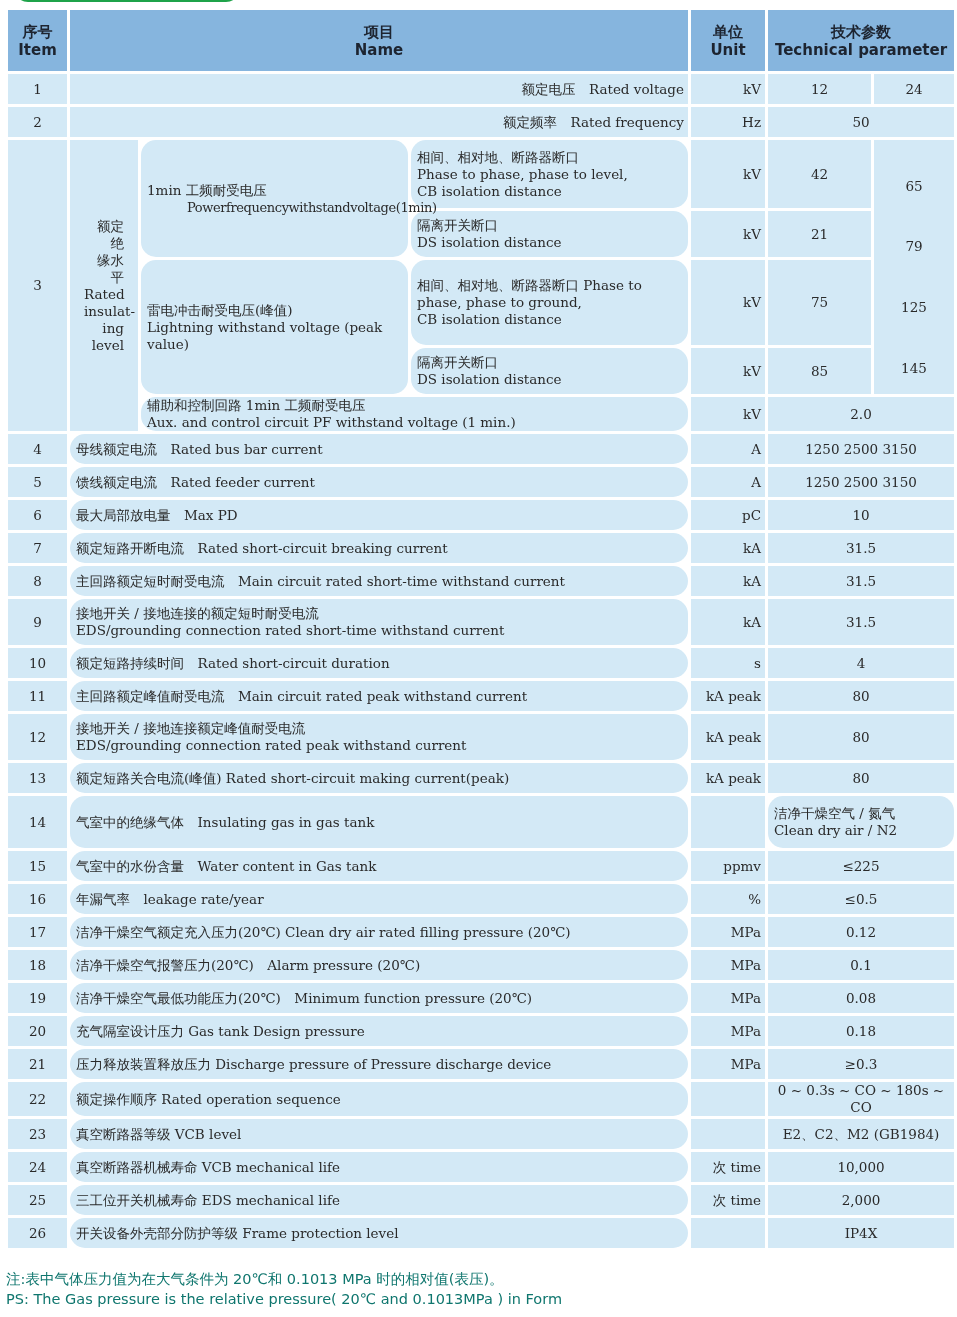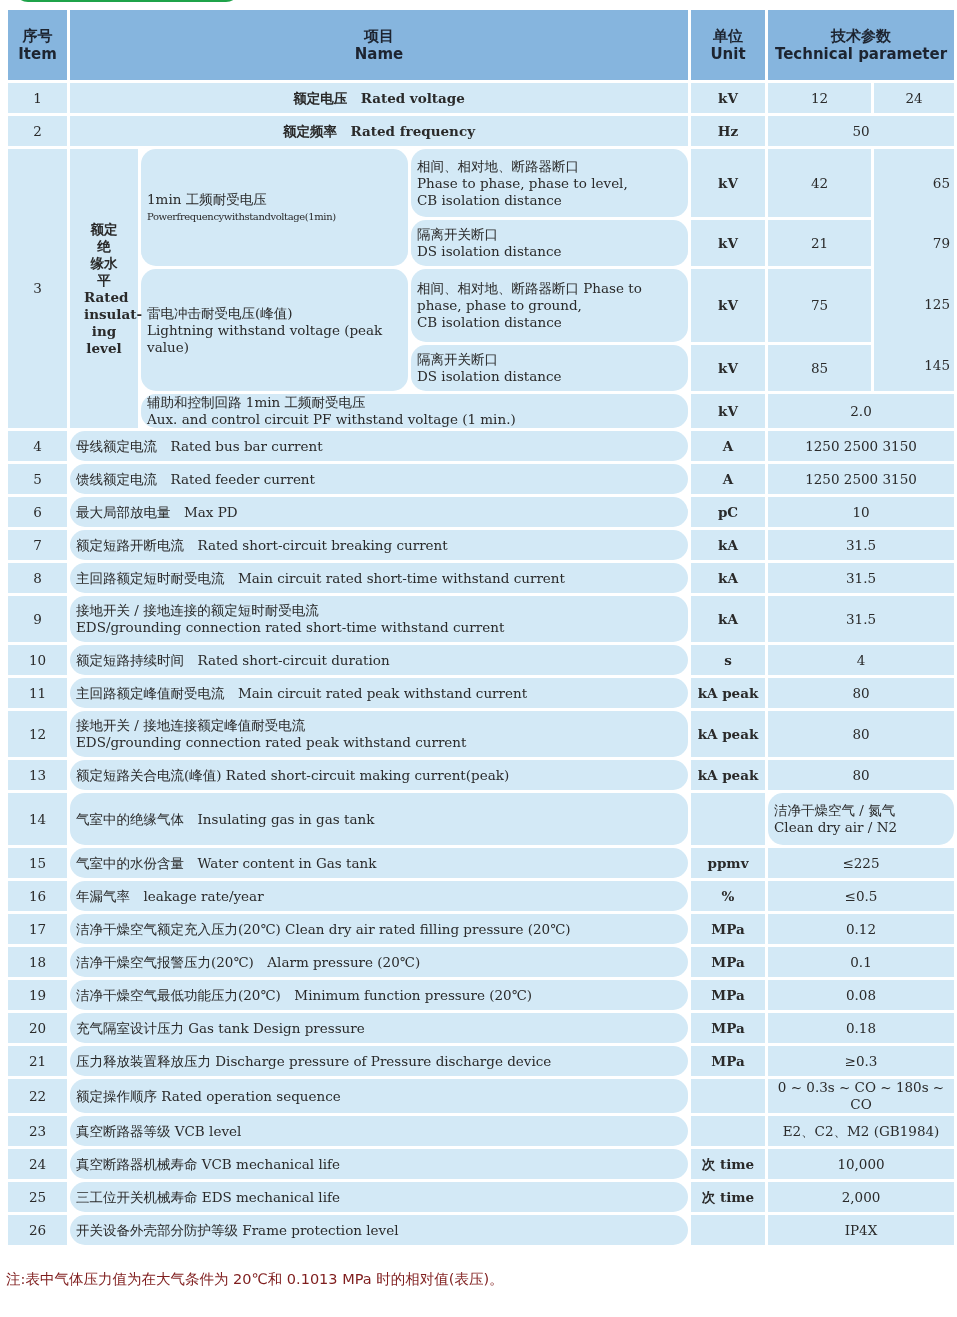--- a/index.html
+++ b/index.html
@@ -6,26 +6,26 @@
   body { width:957px; height:1317px; position:relative; overflow:hidden;
          font-family:"DejaVu Serif","Liberation Serif",serif; color:#2a2a2a; }
   .green-tab { position:absolute; left:14px; top:-12px; width:226px; height:14px;
                background:#1fa34a; border-radius:0 0 14px 14px; }
   table.spec { position:absolute; left:8px; top:10px; width:943px;
                border-collapse:separate; border-spacing:3px; margin:-3px;
                table-layout:fixed; }
   table.spec td, table.spec th { background:#d3e9f6; padding:0 4px; font-size:13.5px;
                line-height:17px; vertical-align:middle; }
   table.spec th { background:#86b5de; color:#1d2430; font-family:"DejaVu Sans","Liberation Sans",sans-serif;
-               font-weight:bold; font-size:15px; line-height:18px; text-align:center; height:70px; }
-  .c { text-align:center;font-weight:bold; }
+               font-weight:bold; font-size:15px; line-height:18px; text-align:center; height:61px; }
+  .c { text-align:right; }
   .l { text-align:left; padding-left:6px !important;border-radius:15px; }
   .num { text-align:center; font-size:14px; }
   .note { position:absolute; left:6px; top:1269px; font-family:"DejaVu Sans","Liberation Sans",sans-serif;
-          font-size:14.5px; color:#7f1d1d; line-height:20px; }
+          font-size:14.5px; color:#0f766e; line-height:20px; }
   .r1 { height:30px; } .r2 { height:46px; }
 </style>
 </head>
 <body>
 
 <div class="green-tab"></div>
 
 <table class="spec">
   <colgroup>
     <col style="width:59px">
@@ -74,30 +74,30 @@
     <td rowspan="5" class="num">3</td>
     <td rowspan="5" class="c" style="padding:0 14px;">
       <div>额定绝</div>
           <div>缘水平</div>
       <div>Rated</div>
           <div>insulat-</div>
           <div>ing level</div>
     </td>
     <td rowspan="2" class="l">
       <div>1min 工频耐受电压</div>
-          <div style="font-size:10px;letter-spacing:-0.4px;">Powerfrequencywithstandvoltage(1min)</div>
+          <div style="font-size:13px;letter-spacing:-0.4px;margin-left:40px;">Powerfrequencywithstandvoltage(1min)</div>
     </td>
     <td class="l">
       <div>相间、相对地、断路器断口</div>
           <div>Phase to phase, phase to level,</div>
           <div>CB isolation distance</div>
     </td>
     <td class="c">kV</td>
     <td class="num">42</td>
-    <td rowspan="4" class="num" style="vertical-align:top;padding-top:0;text-align:right;">
+    <td rowspan="4" class="num" style="vertical-align:top;padding-top:12px;">
       <div style="height:68px;line-height:68px;">65</div>
       <div style="height:52px;line-height:52px;">79</div>
       <div style="height:70px;line-height:70px;">125</div>
       <div style="height:52px;line-height:52px;">145</div>
     </td>
   </tr>
   <tr style="height:46px">
     <td class="l">
       <div>隔离开关断口</div>
           <div>DS isolation distance</div>
@@ -280,13 +280,14 @@
         <td class="num">26</td>
         <td colspan="3" class="l">开关设备外壳部分防护等级 Frame protection level</td>
         <td class="c"></td>
         <td colspan="2" class="num">IP4X</td>
       </tr>
 </tbody>
   </table>
 
 <div class="note">
   <div>注:表中气体压力值为在大气条件为 20℃和 0.1013 MPa 时的相对值(表压)。</div>
+  <div>PS: The Gas pressure is the relative pressure( 20℃ and 0.1013MPa ) in Form</div>
 </div>
 
 </body></html>

